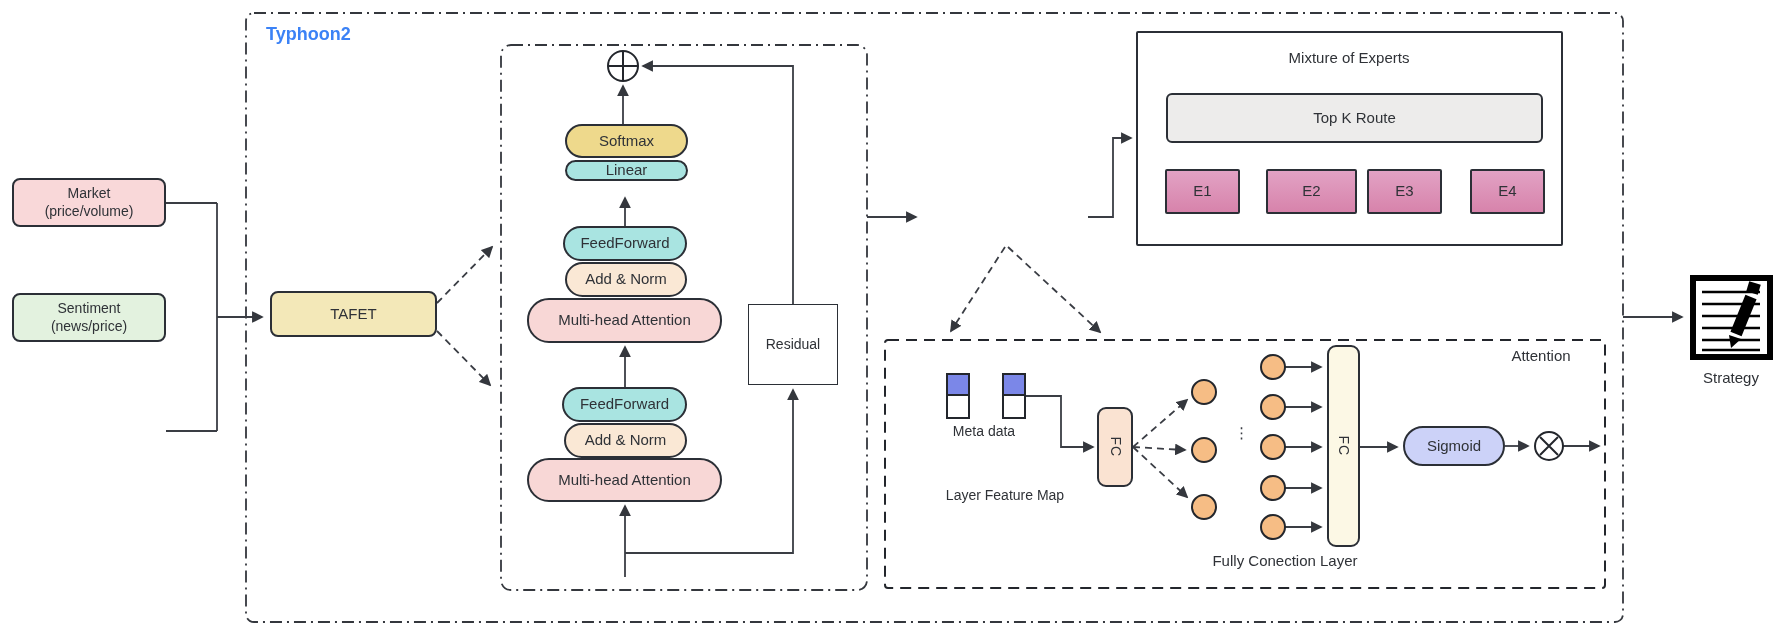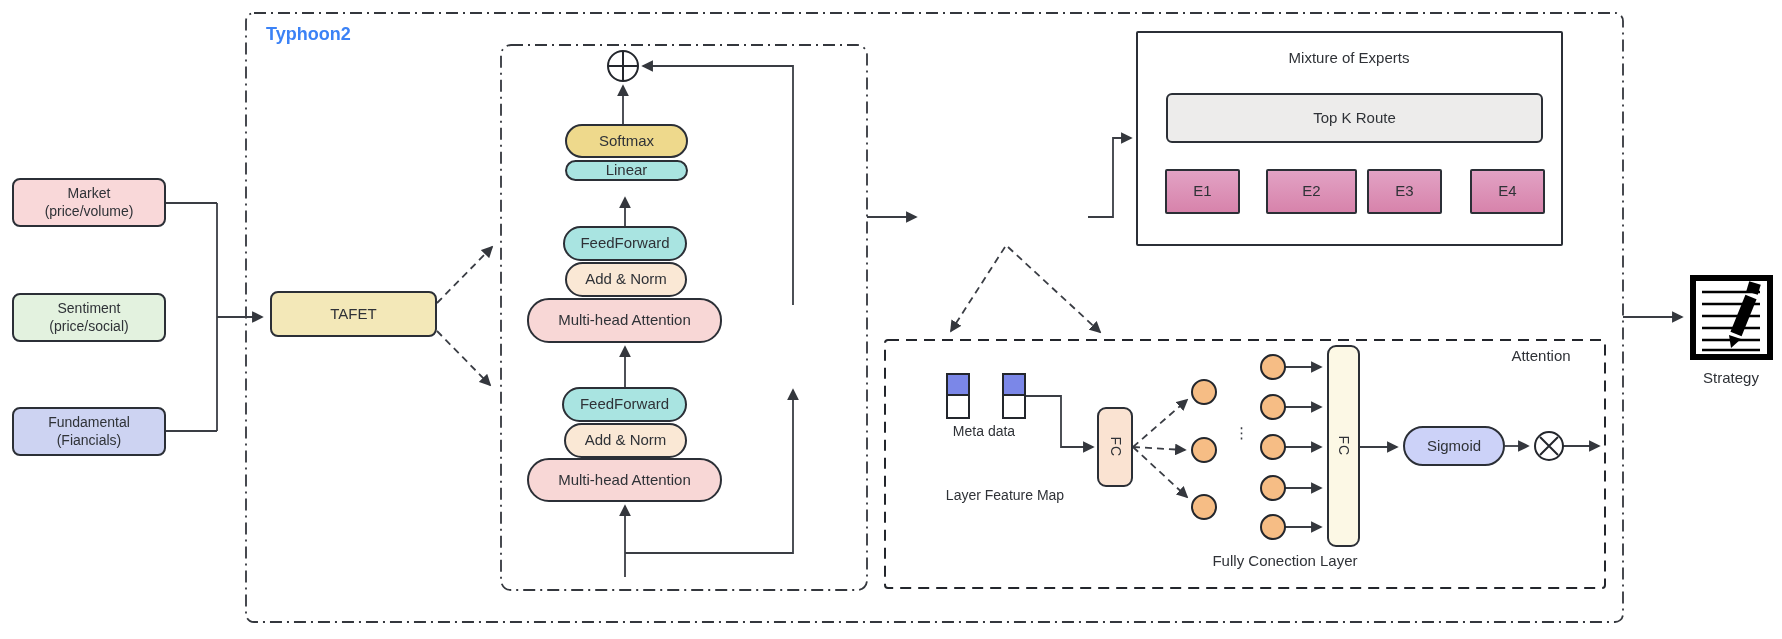--- a/index.html
+++ b/index.html
@@ -142,41 +142,36 @@
 
   <div class="box mkt two-line" style="left:12px;top:178px;width:154px;height:49px;">
     <div>
       <div>Market</div>
       <div>(price/volume)</div>
     </div>
   </div>
   <div class="box sent two-line" style="left:12px;top:293px;width:154px;height:49px;">
     <div>
       <div>Sentiment</div>
-      <div>(price/social)</div>
-    </div>
-  </div>
-  <div class="box fund two-line" style="left:12px;top:407px;width:154px;height:49px;">
-    <div>
-      <div>Fundamental</div>
-      <div>(Fiancials)</div>
+      <div>(news/price)</div>
     </div>
   </div>
 
   <div class="box tafet" style="left:270px;top:291px;width:167px;height:46px;">TAFET</div>
 
   <div class="box pill softmax" style="left:565px;top:124px;width:123px;height:34px;">Softmax</div>
   <div class="box pill linear" style="left:565px;top:160px;width:123px;height:21px;">Linear</div>
   <div class="box pill ff" style="left:563px;top:226px;width:124px;height:35px;">FeedForward</div>
   <div class="box pill addnorm" style="left:565px;top:262px;width:122px;height:35px;">Add &amp; Norm</div>
   <div class="box pill mha" style="left:527px;top:298px;width:195px;height:45px;">Multi-head Attention</div>
   <div class="box pill ff" style="left:562px;top:387px;width:125px;height:35px;">FeedForward</div>
   <div class="box pill addnorm" style="left:564px;top:423px;width:123px;height:35px;">Add &amp; Norm</div>
   <div class="box pill mha" style="left:527px;top:458px;width:195px;height:44px;">Multi-head Attention</div>
 
+  <div class="box residual" style="left:748px;top:304px;width:90px;height:81px;">Residual</div>
 
 
   <div class="abs moe-box" style="left:1136px;top:31px;width:427px;height:215px;"></div>
   <div class="lbl" style="left:1349px;top:49px;font-size:15px;transform:translateX(-50%);">Mixture of Experts</div>
   <div class="box route" style="left:1166px;top:93px;width:377px;height:50px;">Top K Route</div>
   <div class="box expert" style="left:1165px;top:169px;width:75px;height:45px;">E1</div>
   <div class="box expert" style="left:1266px;top:169px;width:91px;height:45px;">E2</div>
   <div class="box expert" style="left:1367px;top:169px;width:75px;height:45px;">E3</div>
   <div class="box expert" style="left:1470px;top:169px;width:75px;height:45px;">E4</div>
 

